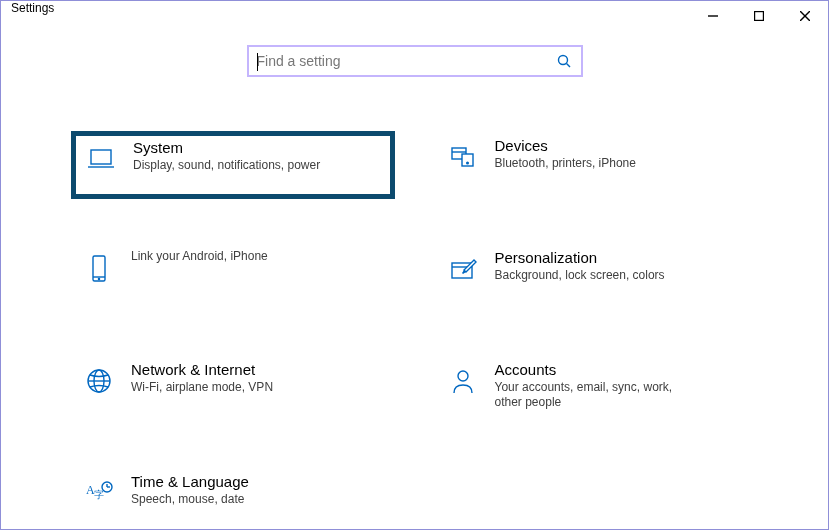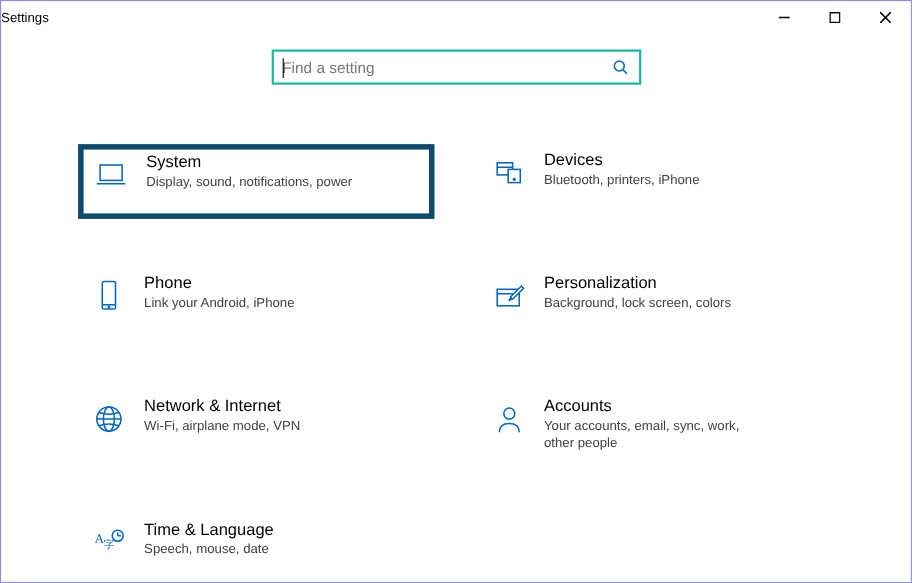--- a/index.html
+++ b/index.html
@@ -9,21 +9,21 @@
       color: #000;
       width: 829px;
       height: 530px;
       background: #fff;
       position: relative;
       border: 1px solid #8f8fd8;
     }
     .titlebar {
       height: 30px;
       display: flex;
-      align-items: center;
+      padding-left: 10px;
     }
     .title { font-size: 12px; }
     .win-controls {
       position: absolute;
       right: 0;
       top: 0;
       display: flex;
     }
     .win-btn {
       width: 46px;
@@ -33,21 +33,21 @@
       justify-content: center;
     }
     .search-area {
       display: flex;
       justify-content: center;
       padding-top: 14px;
     }
     .search-box {
       width: 336px;
       height: 32px;
-      border: 2px solid #14b8a6;
+      border: 2px solid #c4b5fd;
       display: flex;
       align-items: center;
       padding: 0 8px;
       position: relative;
     }
     .search-input {
       flex: 1;
       border: none;
       outline: none;
       font-size: 14px;
@@ -182,21 +182,20 @@
 
   <div class="tile">
     <div class="tile-icon">
       <svg width="20" height="30" viewBox="0 0 20 30">
           <rect x="4" y="2" width="12" height="25" rx="1.5"></rect>
           <line x1="4" y1="23" x2="16" y2="23"></line>
           <circle cx="10" cy="25" r="0.6" fill="#0067c0"></circle>
         </svg>
     </div>
     <div class="tile-text">
-      <h3>Phone</h3>
       <p>Link your Android, iPhone</p>
     </div>
   </div>
 
   <div class="tile">
     <div class="tile-icon">
       <svg width="30" height="26" viewBox="0 0 30 26">
           <rect x="4" y="7" width="20" height="15"></rect>
           <line x1="4" y1="11" x2="24" y2="11"></line>
           <path d="M16 14 L26 4 L28 6 L18 16 Z" fill="#fff"></path>

